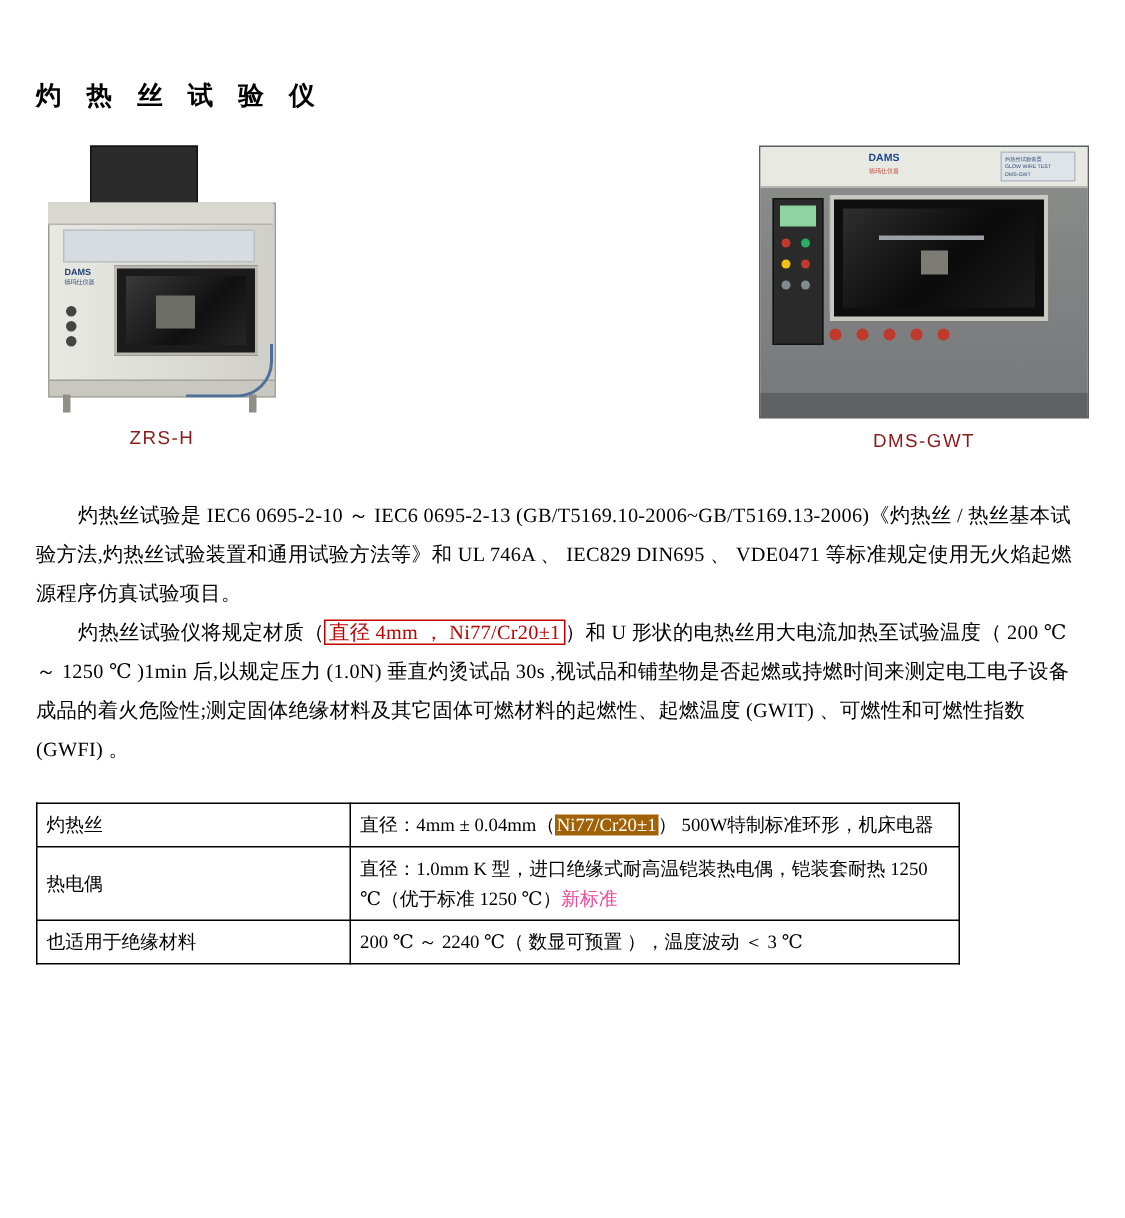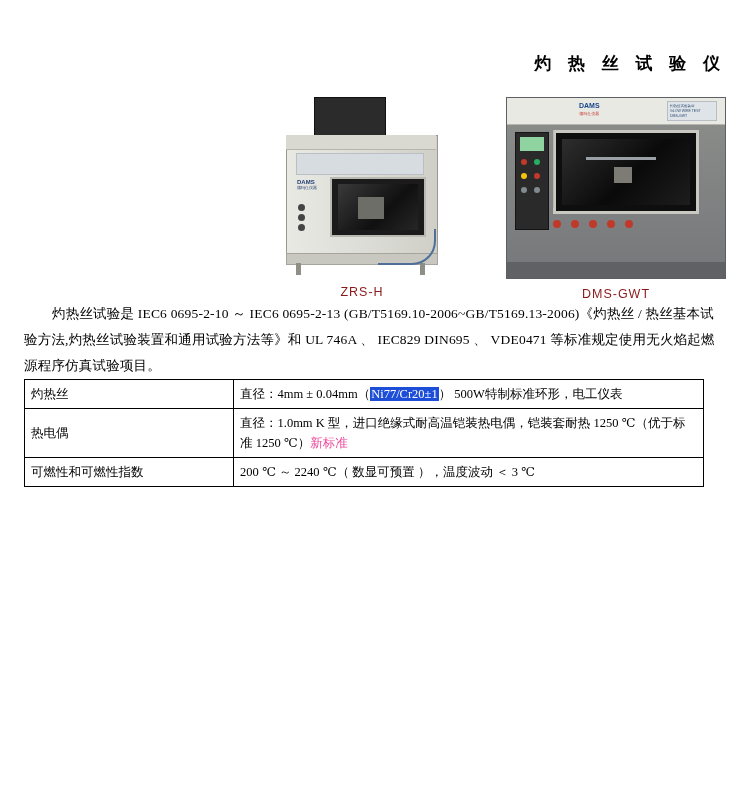--- a/index.html
+++ b/index.html
@@ -11,30 +11,30 @@
     position:relative;
     overflow:hidden;
   }
   .page{
     position:relative;
     width:750px;height:812px;
     box-sizing:border-box;
     padding:0 24px;
   }
   .title{
-    text-align:right;
+    text-align:left;
     font-size:17px;
     font-weight:bold;
     letter-spacing:6px;
     margin-top:52px;
     font-family:"Liberation Sans","DejaVu Sans",sans-serif;
   }
   .images{
     display:flex;
-    justify-content:flex-end;
+    justify-content:space-between;
     gap:60px;
     margin-top:22px;
   }
   .img-block{
     display:flex;
     flex-direction:column;
     align-items:center;
   }
   .caption{
     margin-top:8px;
@@ -178,37 +178,38 @@
   }
 
   
   .para{
     font-size:13.5px;
     line-height:26px;
     text-indent:28px;
     margin:0;
     letter-spacing:0.2px;
   }
-  .para.first{}
+  .para.first{margin-top:30px;}
   .hl-red{color:#ec4899;}
   .hl-box{
     color:#c00000;
     border:1px solid #c00000;
     padding:0 2px;
   }
   .hl-mark{
-    background:#1d4ed8;
+    background:#a16207;
     color:#ffffff;
     padding:0 1px;
   }
 
   
   table.spec{
-    width:680px;
+    width:616px;
     border-collapse:collapse;
+    margin-top:22px;
     font-size:12.5px;
   }
   table.spec td{
     border:1px solid #000;
     padding:4px 6px;
     line-height:20px;
     vertical-align:middle;
   }
   table.spec td.k{width:196px;}
 </style>
@@ -268,38 +269,41 @@
         <div class="btnrow"><i></i><i></i><i></i><i></i><i></i></div>
         <div class="foot"></div>
       </div>
       <div class="caption">DMS-GWT</div>
     </div>
 
   </div>
 
   <p class="para first">灼热丝试验是 IEC6 0695-2-10 ～ IEC6 0695-2-13 (GB/T5169.10-2006~GB/T5169.13-2006)《灼热丝 / 热丝基本试验方法,灼热丝试验装置和通用试验方法等》和 UL 746A 、 IEC829 DIN695 、 VDE0471 等标准规定使用无火焰起燃源程序仿真试验项目。</p>
 
+  <p class="para">
+    <span>灼热丝试验仪将规定材质（</span><span class="hl-box">直径 4mm ， Ni77/Cr20±1</span><span>）和 U 形状的电热丝用大电流加热至试验温度（ 200 ℃ ～ 1250 ℃ )1min 后,以规定压力 (1.0N) 垂直灼烫试品 30s ,视试品和铺垫物是否起燃或持燃时间来测定电工电子设备成品的着火危险性;测定固体绝缘材料及其它固体可燃材料的起燃性、起燃温度 (GWIT) 、可燃性和可燃性指数 (GWFI) 。</span>
+  </p>
 
 
   <table class="spec">
     <tbody>
       <tr>
         <td class="k">灼热丝</td>
         <td>
-          <span>直径：4mm ± 0.04mm（</span><span class="hl-mark">Ni77/Cr20±1</span><span>）  500W特制标准环形，电工仪表</span>
+          <span>直径：4mm ± 0.04mm（</span><span class="hl-mark">Ni77/Cr20±1</span><span>）  500W特制标准环形，机床电器</span>
         </td>
       </tr>
       <tr>
         <td class="k">热电偶</td>
         <td>
           <span>直径：1.0mm K 型，进口绝缘式耐高温铠装热电偶，铠装套耐热 1250 ℃（优于标准 1250 ℃）</span><span class="hl-red">新标准</span><span></span>
         </td>
       </tr>
       <tr>
-        <td class="k">可燃性和可燃性指数</td>
+        <td class="k">也适用于绝缘材料</td>
         <td>
           <span>200 ℃ ～ 2240 ℃（ 数显可预置 ），温度波动 ＜ 3 ℃</span>
         </td>
       </tr>
     </tbody>
   </table>
 
 </div>
 
 </body></html>

